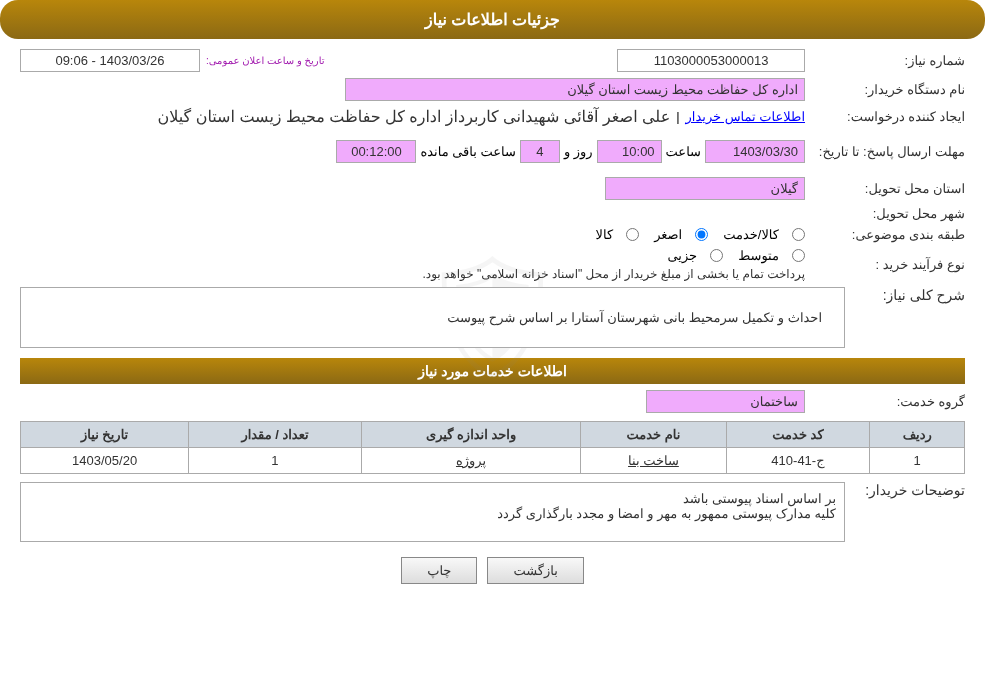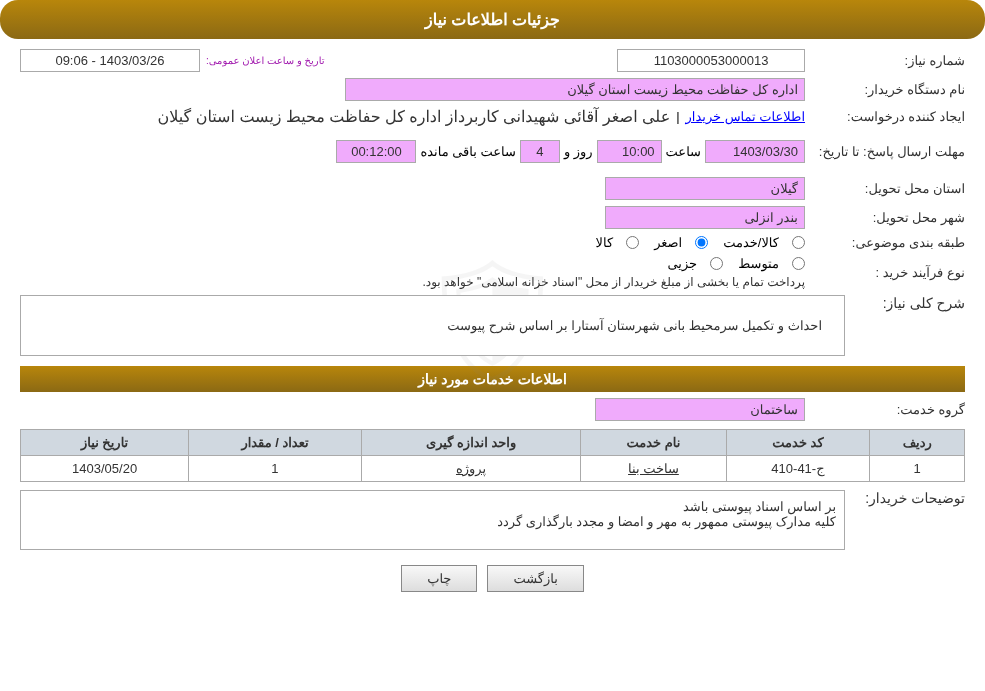--- a/index.html
+++ b/index.html
@@ -240,21 +240,20 @@
       <div class="input-box" style="width:80px; text-align:center;">00:12:00</div>
     </div>
 
     <div class="form-row row-content">
       <span class="label">استان محل تحویل:</span>
       <div class="input-box" style="width:200px;">گیلان</div>
     </div>
 
     <div class="form-row row-content">
       <span class="label">شهر محل تحویل:</span>
-      <div class="input-box" style="width:200px;">بندر انزلی</div>
     </div>
 
     <div class="form-row row-content">
       <span class="label">طبقه بندی موضوعی:</span>
       <div class="radio-group">
         <div class="radio-item">
           <input type="radio" name="category" style="">
           <span>کالا/خدمت</span>
         </div>
         <div class="radio-item">
@@ -291,21 +290,21 @@
         <div class="description-box">احداث و تکمیل سرمحیط بانی شهرستان آستارا بر اساس شرح پیوست</div>
       </div>
     </div>
 
     <div class="divider-section">
       <span>اطلاعات خدمات مورد نیاز</span>
     </div>
 
     <div class="form-row row-content">
       <span class="label">گروه خدمت:</span>
-      <div class="input-box" style="width:210px;">ساختمان</div>
+      <div class="input-box" style="width:159px;">ساختمان</div>
     </div>
 
     <div class="table-container row-content">
       <table class="data-table">
         <thead>
           <tr>
             <th>ردیف</th>
             <th>کد خدمت</th>
             <th>نام خدمت</th>
             <th>واحد اندازه گیری</th>

